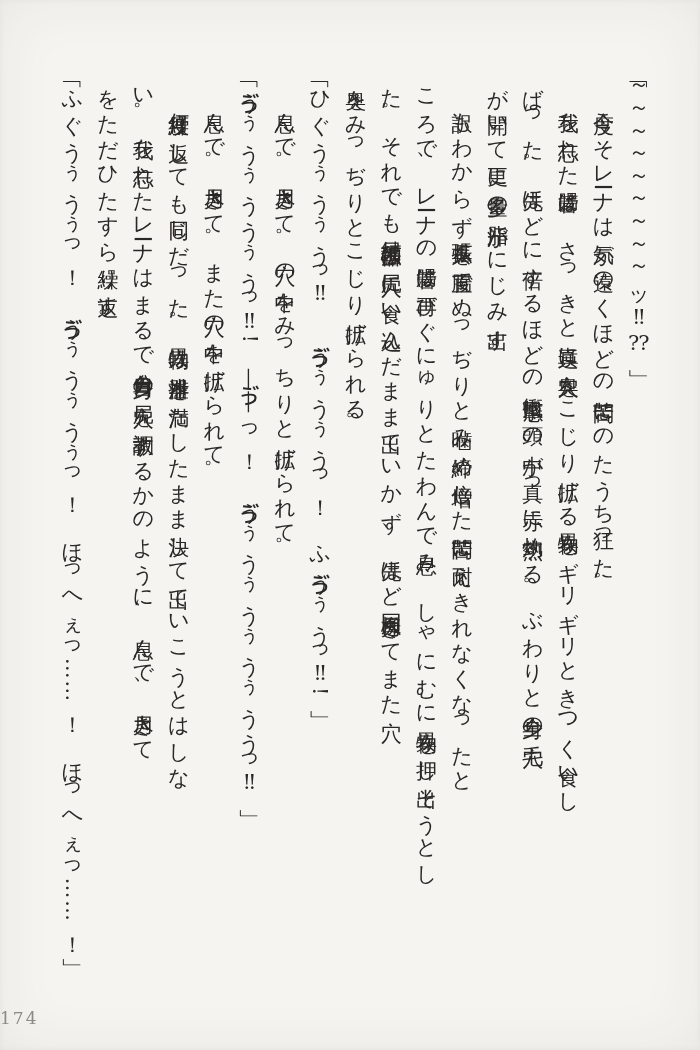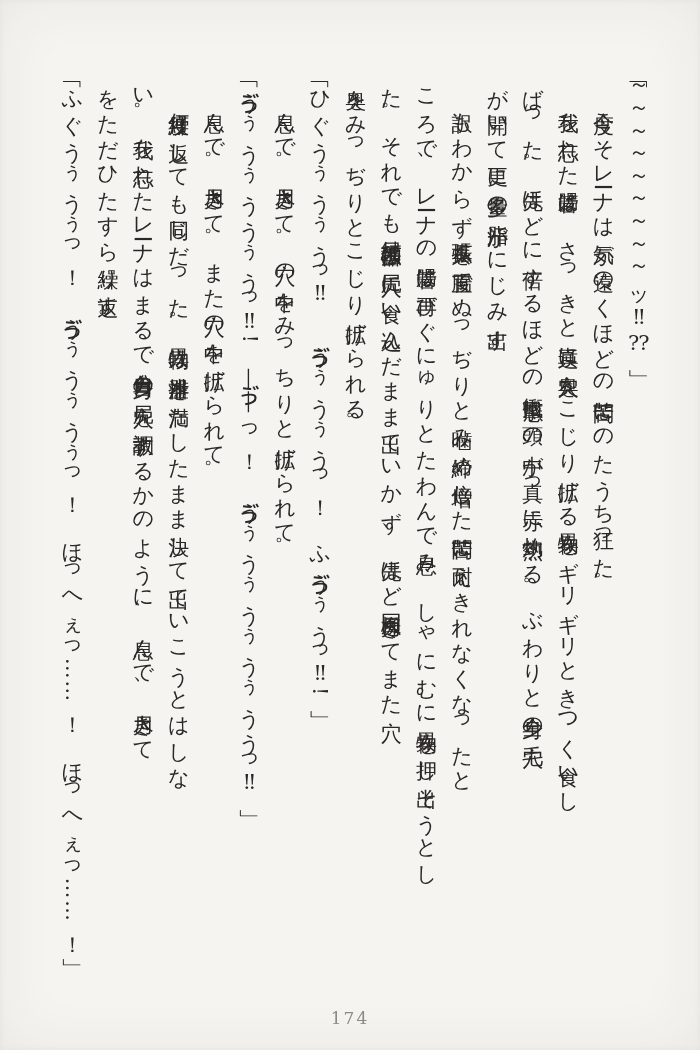--- a/index.html
+++ b/index.html
@@ -23,21 +23,20 @@
     height:100%;
     font-size:21px;
     line-height:35.4px;
     letter-spacing:1.6px;
     white-space:nowrap;
   }
   .col.indent{ text-indent:22px; }
   .pagenum{
     position:absolute;
     left:0;right:0;top:1008px;
-    text-align:center;
     writing-mode:horizontal-tb;
     color:#8b8a87;
     font-size:17px;
     letter-spacing:2px;
     font-family:"DejaVu Serif","Liberation Serif",serif;
   }
 </style>
 </head>
 <body>
 

